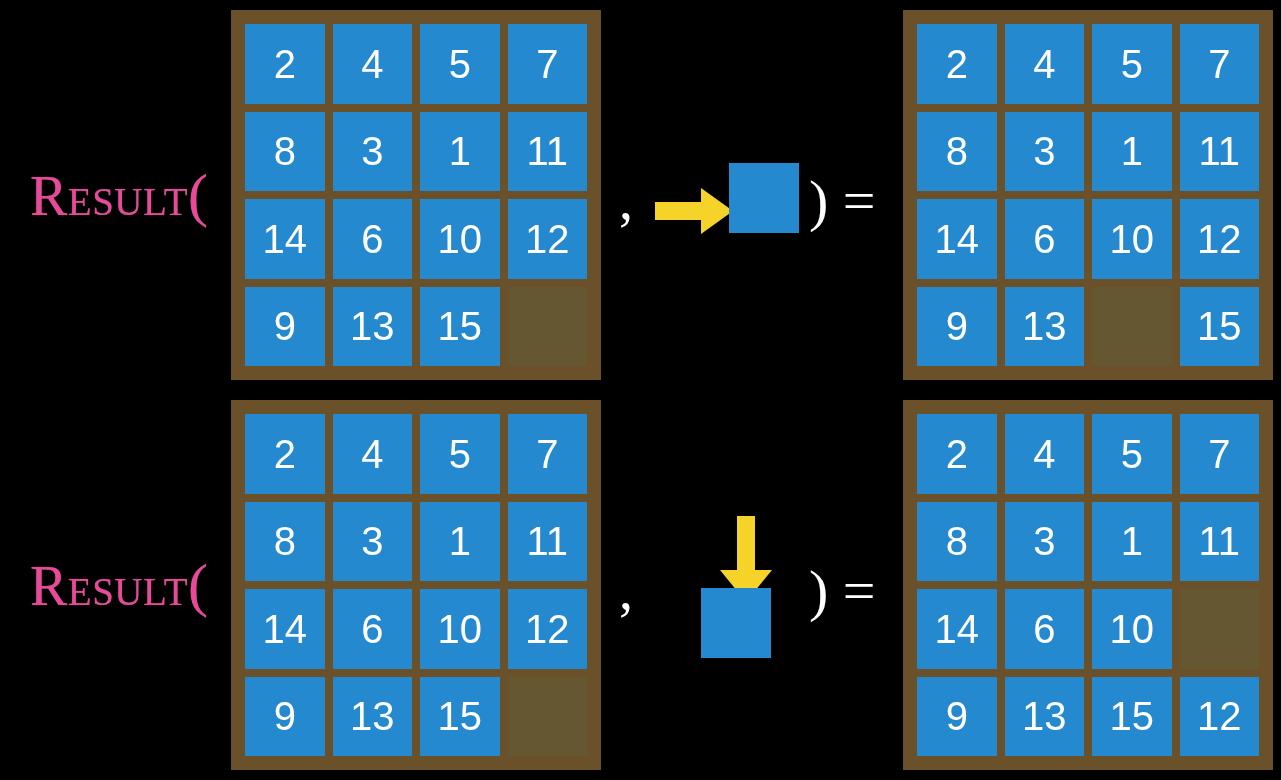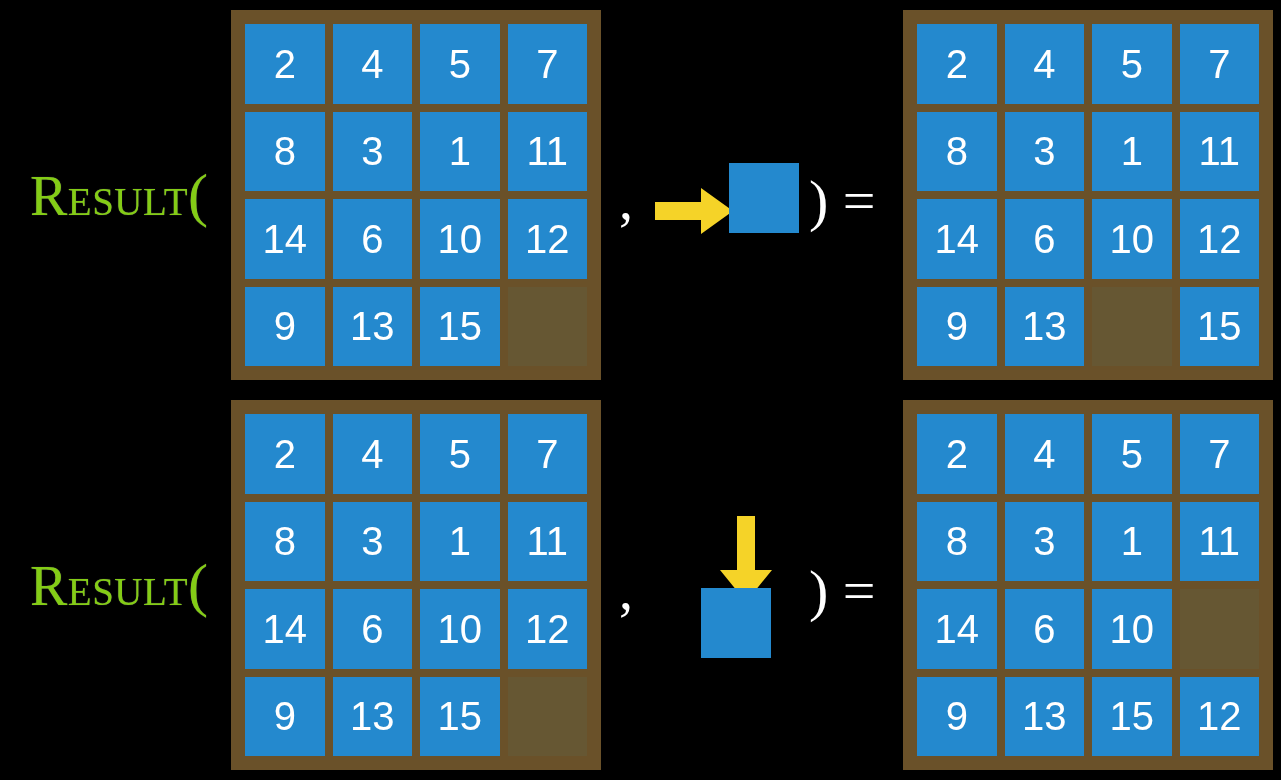--- a/index.html
+++ b/index.html
@@ -29,21 +29,21 @@
   }
   .eq-row.row-1 { top: 0px; }
   .eq-row.row-2 { top: 390px; }
 
   
   .result-label {
     position: absolute;
     left: 30px;
     top: 50%;
     transform: translateY(-50%);
-    color: #84cc16;
+    color: #ec4899;
     font-family: "Liberation Serif", serif;
     font-variant: small-caps;
     font-size: 56px;
     line-height: 1;
     letter-spacing: 0.5px;
     white-space: nowrap;
     text-shadow: 0 0 1px rgba(255,255,255,0.35);
   }
   .result-label .paren {
     font-variant: normal;

